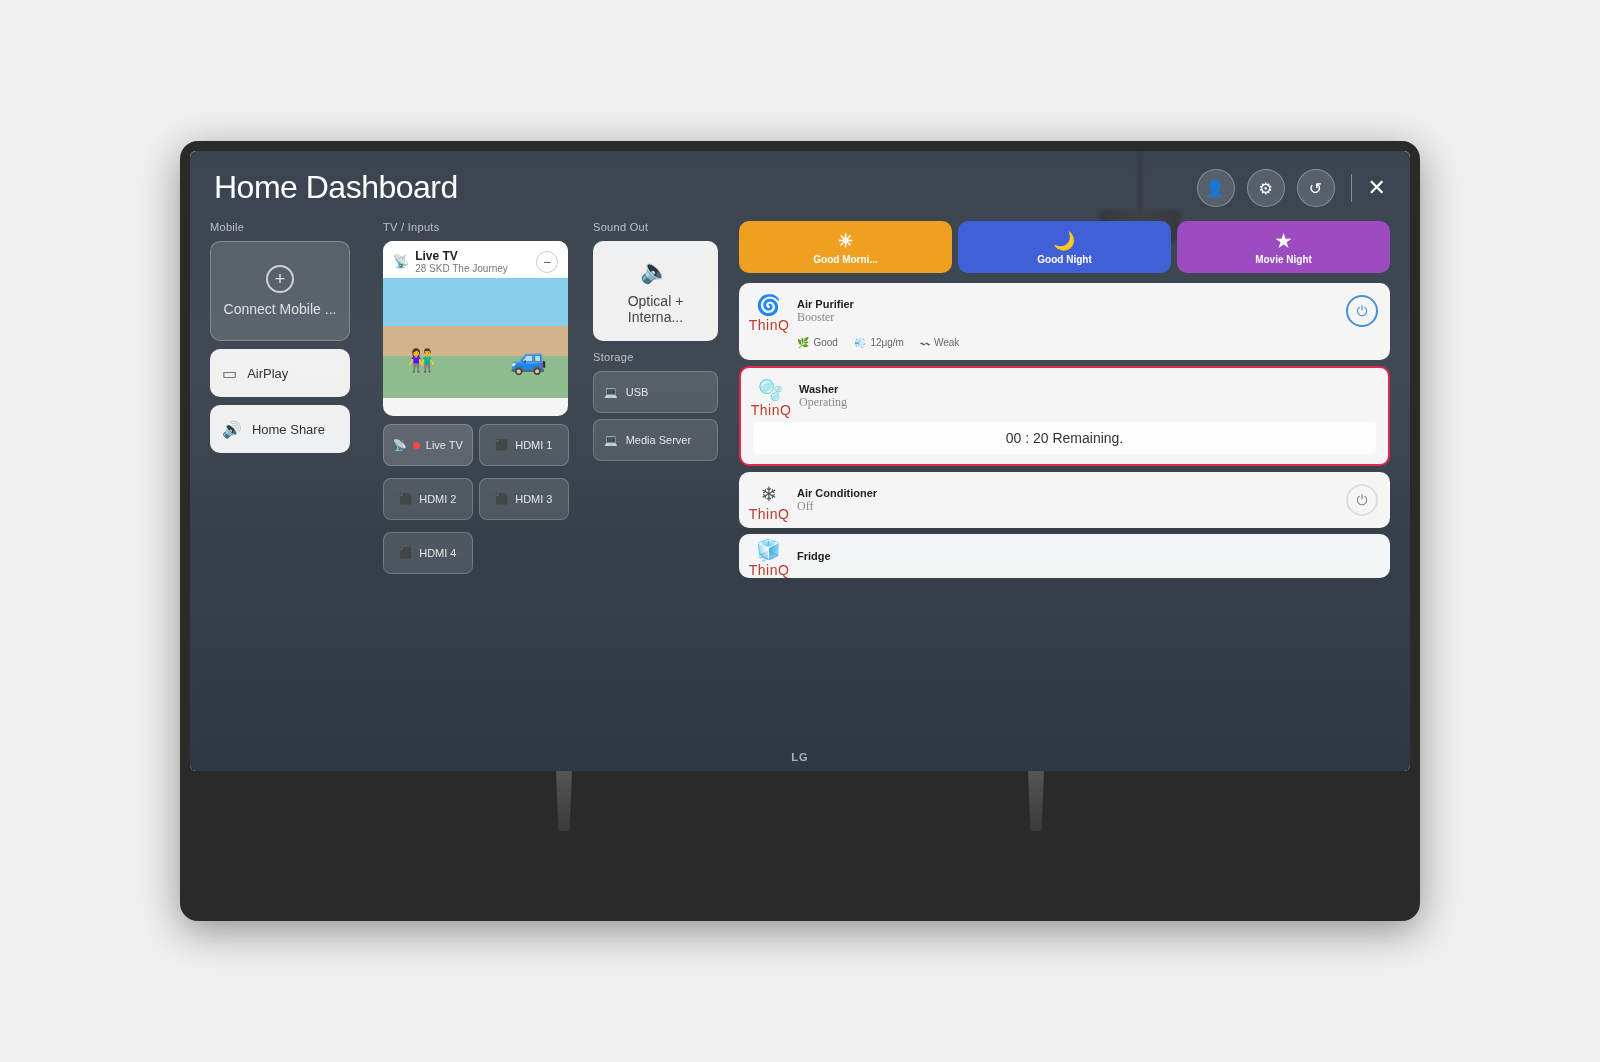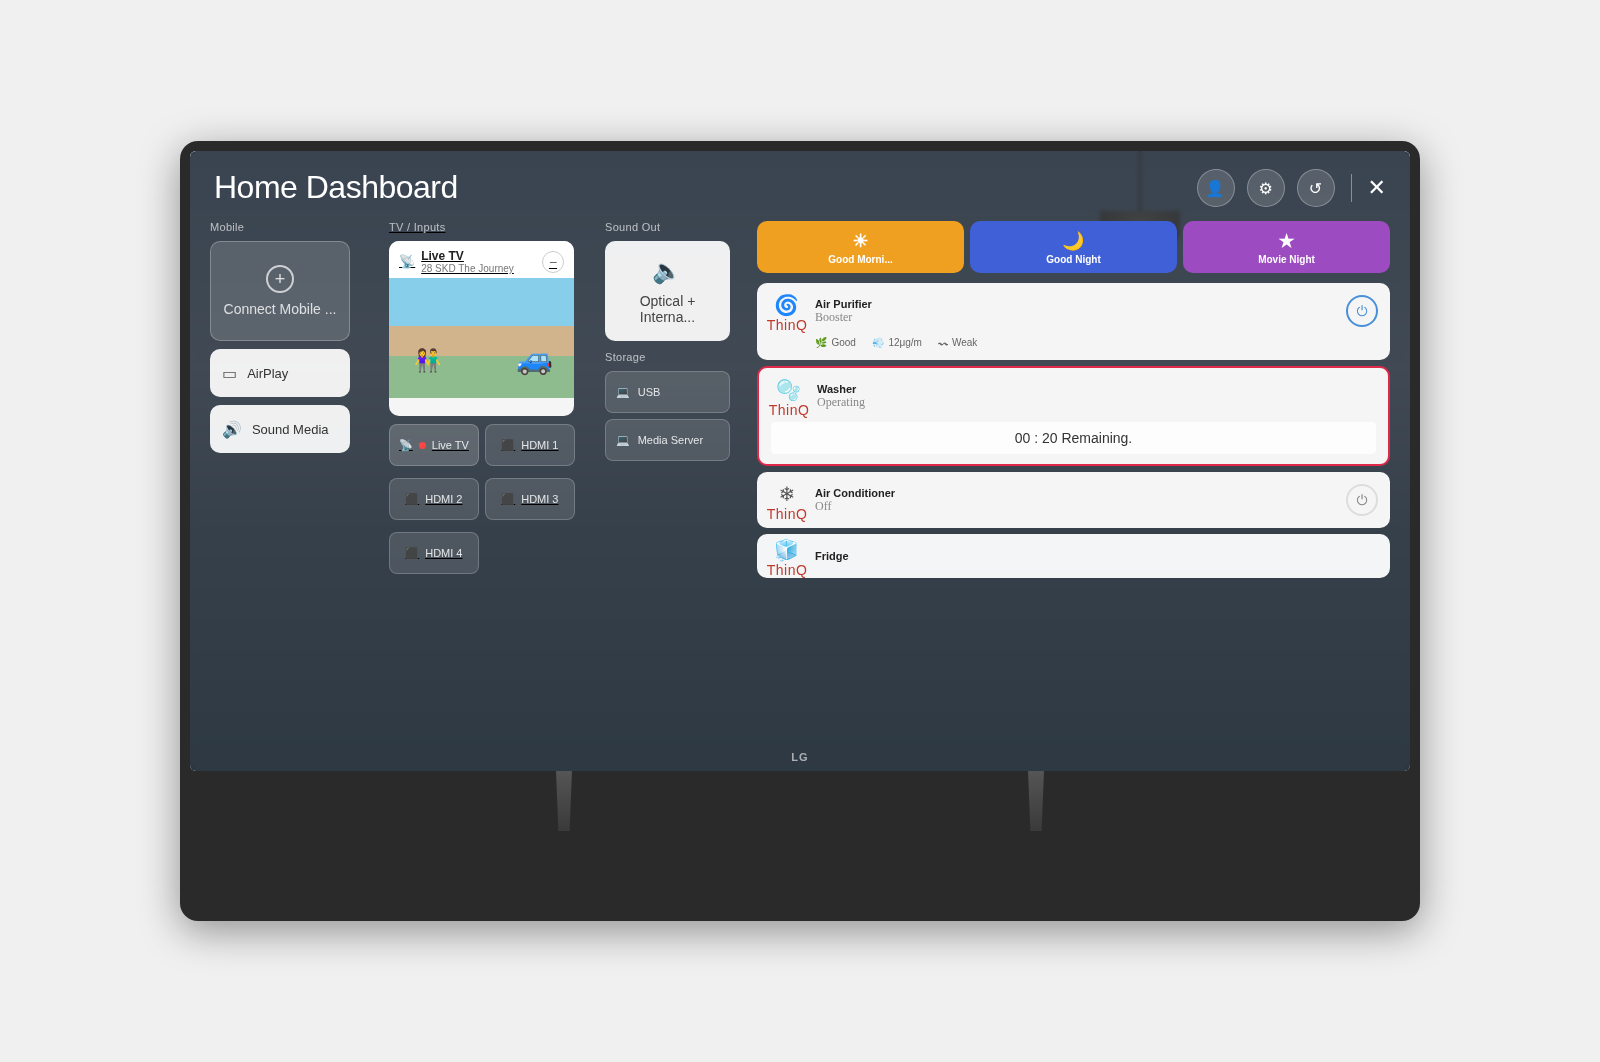--- a/index.html
+++ b/index.html
@@ -129,21 +129,21 @@
     }
 
     
     .content {
       position: absolute;
       top: 70px;
       left: 0;
       right: 0;
       bottom: 0;
       display: flex;
-      gap: 12px;
+      gap: 6px;
       padding: 0 20px;
     }
 
     
     .col-header {
       font-size: 11px;
       color: rgba(255,255,255,0.65);
       margin-bottom: 8px;
       letter-spacing: 0.3px;
     }
@@ -208,21 +208,20 @@
     .mobile-sub-btn .btn-icon {
       font-size: 16px;
       color: #555;
     }
 
     
     .col-tv {
       width: 200px;
       flex-shrink: 0;
       padding-left: 12px;
-      text-decoration: underline;
     }
 
     .live-tv-card {
       width: 185px;
       height: 175px;
       background: rgba(255,255,255,0.95);
       border-radius: 10px;
       overflow: hidden;
       margin-bottom: 8px;
       cursor: pointer;
@@ -612,21 +611,21 @@
           <span class="mobile-connect-label">Connect Mobile ...</span>
         </div>
 
         <button class="mobile-sub-btn">
           <span class="btn-icon">▭</span>
           <span>AirPlay</span>
         </button>
 
         <button class="mobile-sub-btn">
           <span class="btn-icon">🔊</span>
-          <span>Sound Media</span>
+          <span>Home Share</span>
         </button>
       </div>
 
       <div class="col-tv">
         <div class="col-header">TV / Inputs</div>
 
         <div class="live-tv-card">
           <div class="live-tv-card-header">
             <div class="live-tv-info">
               <span class="antenna-icon">📡</span>

